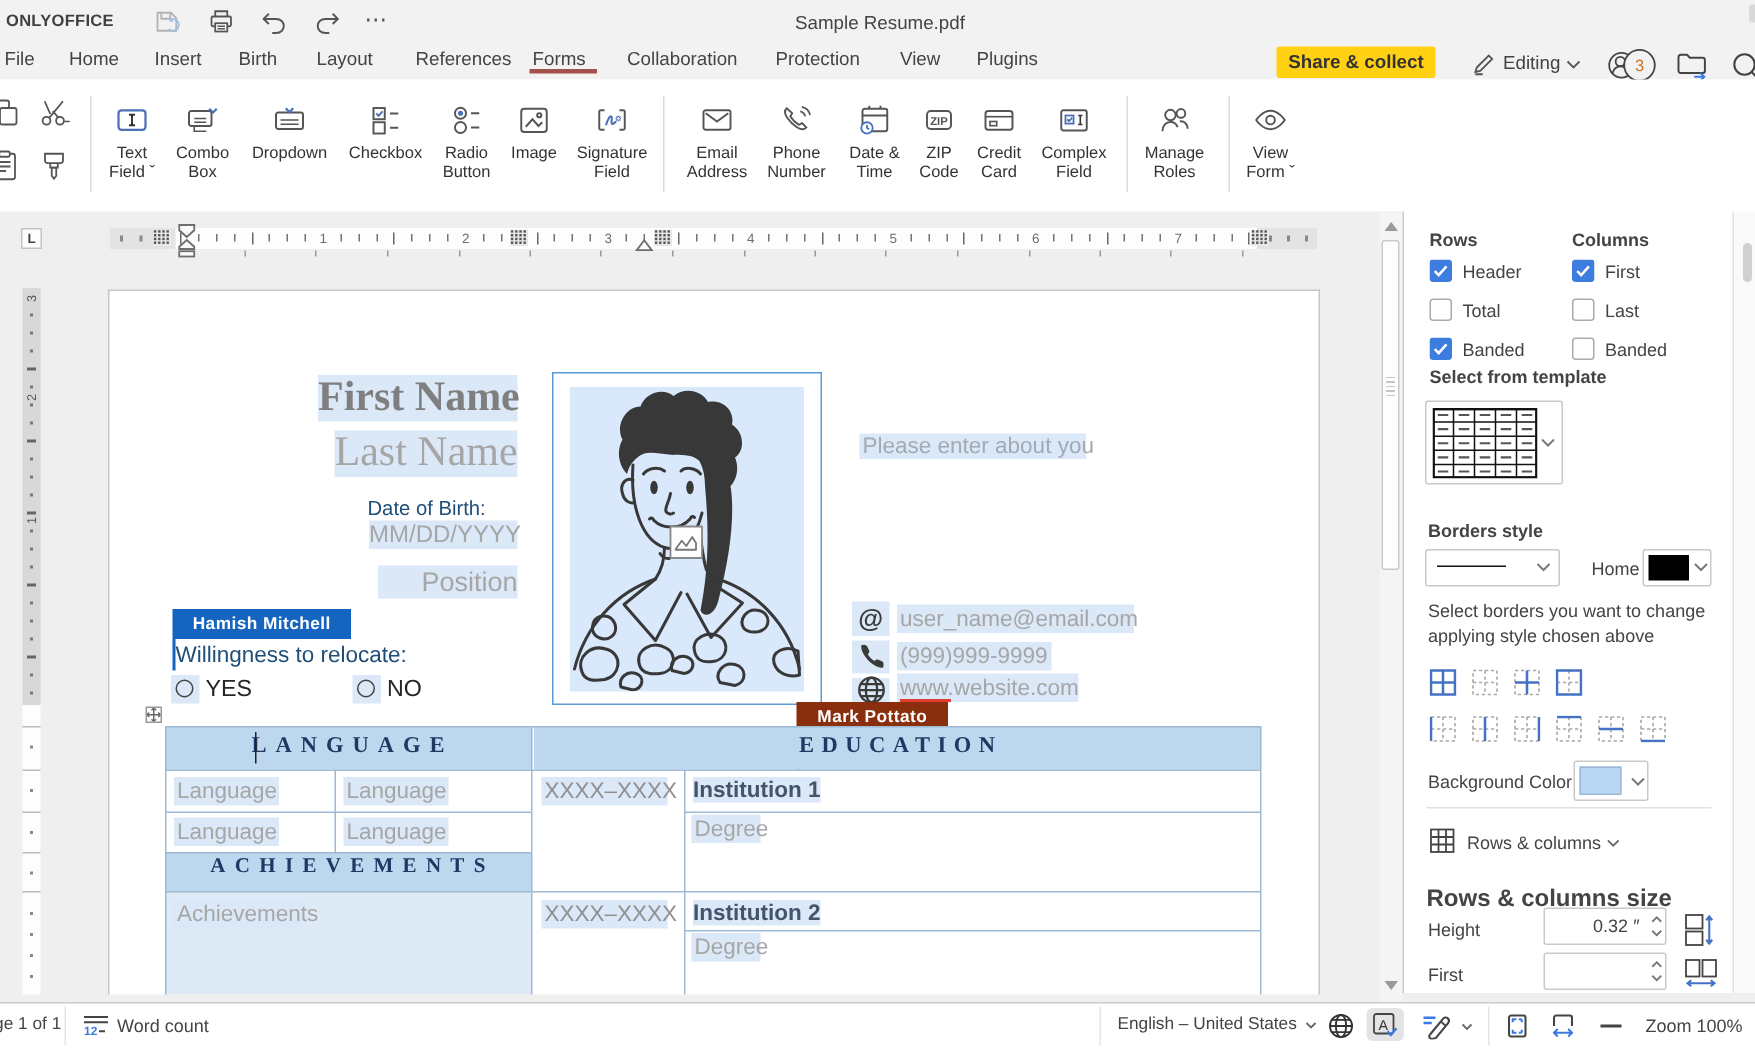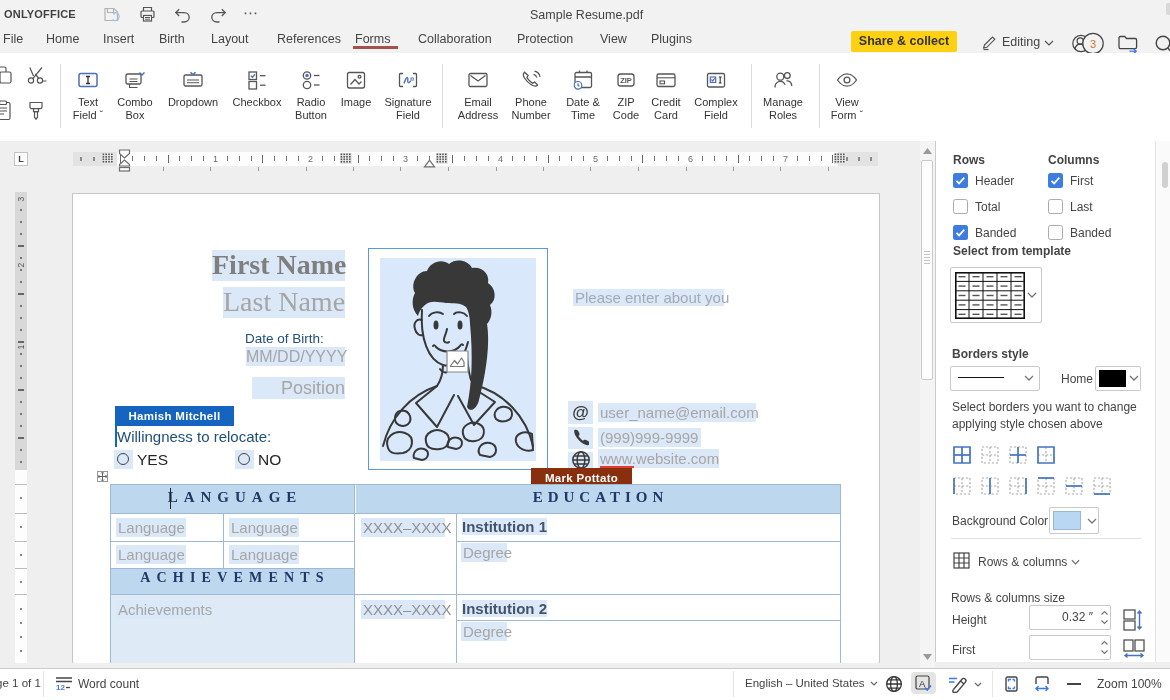--- a/index.html
+++ b/index.html
@@ -697,21 +697,21 @@
     </svg>
 <div class="a" style="left:15px;top:397px;width:190px;height:1px;background:#e2e2e2"></div>
 <svg class="a" style="left:17px;top:411px" width="17" height="17" viewBox="0 0 17 17" fill="none" stroke="#444" stroke-width="1.2">
       <rect x="1" y="1" width="15" height="15"></rect>
       <path d="M1 6h15M1 11h15M6 1v15M11 1v15"></path>
     </svg>
 <div class="a" style="left:42px;top:414px;font-size:12px;color:#444;white-space:nowrap">Rows &amp; columns</div>
 <svg class="a" style="left:135px;top:418px" width="9" height="6" viewBox="0 0 10 6" fill="none" stroke="#666" stroke-width="1.3">
       <path d="M1 1l4 4 4-4"></path>
     </svg>
-<div class="a" style="left:15px;top:450px;font-size:12px;color:#444;font-weight:normal;white-space:nowrap">Rows &amp; columns size</div>
+<div class="a" style="left:15px;top:450px;font-size:16px;color:#444;font-weight:bold;white-space:nowrap">Rows &amp; columns size</div>
 <div class="a" style="left:16px;top:472px;font-size:12px;color:#444;white-space:nowrap">Height</div>
 <div class="a" style="left:93px;top:464px;width:82px;height:25px;border:1px solid #c9c9c9;border-radius:2px;background:#fff"></div>
 <div class="a" style="left:93px;top:469px;width:64px;font-size:12px;color:#444;text-align:right">0.32 ″</div>
 <svg class="a" style="left:164px;top:468px" width="9" height="17" viewBox="0 0 9 17" fill="none" stroke="#777" stroke-width="1.2">
       <path d="M1.5 5.5 4.5 2.5 7.5 5.5M1.5 11.5 4.5 14.5 7.5 11.5"></path>
     </svg>
 <svg class="a" style="left:187px;top:468px" width="20" height="22" viewBox="0 0 20 22" fill="none">
       <rect x="1" y="1" width="11" height="9" stroke="#444" stroke-width="1.2"></rect>
       <rect x="1" y="12" width="11" height="9" stroke="#444" stroke-width="1.2"></rect>
       <path d="M16.5 2v18M14.5 4.5 16.5 2l2 2.5M14.5 17.5l2 2.5 2-2.5" stroke="#4472c4" stroke-width="1.4"></path>

